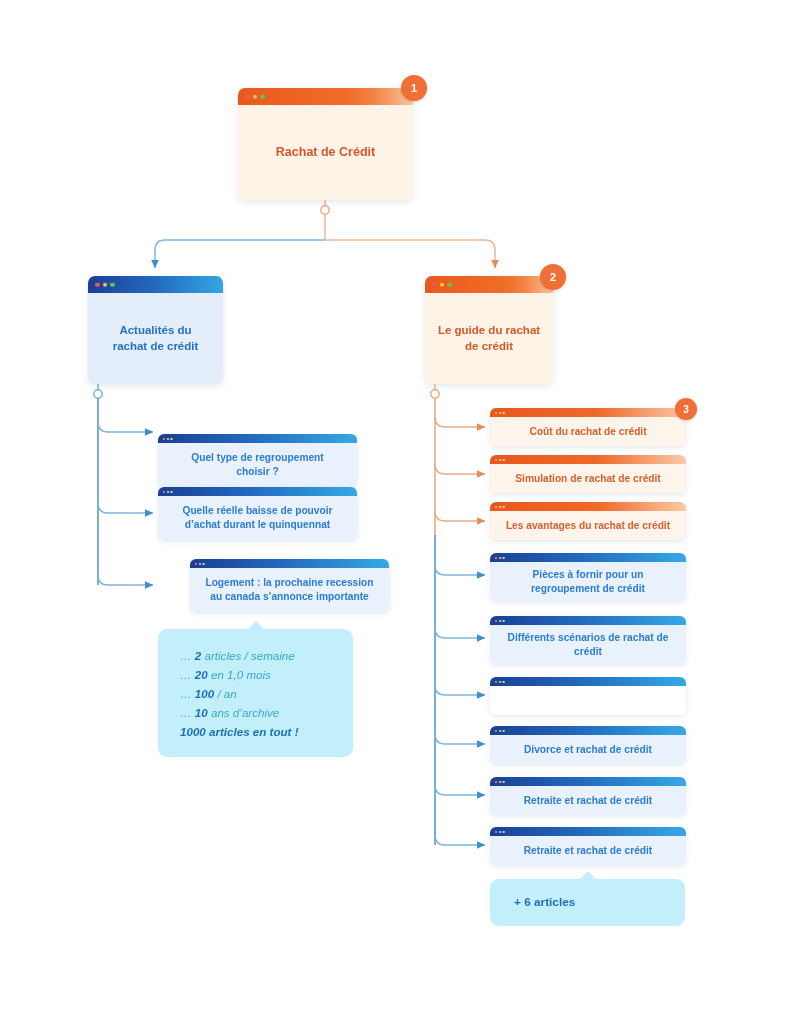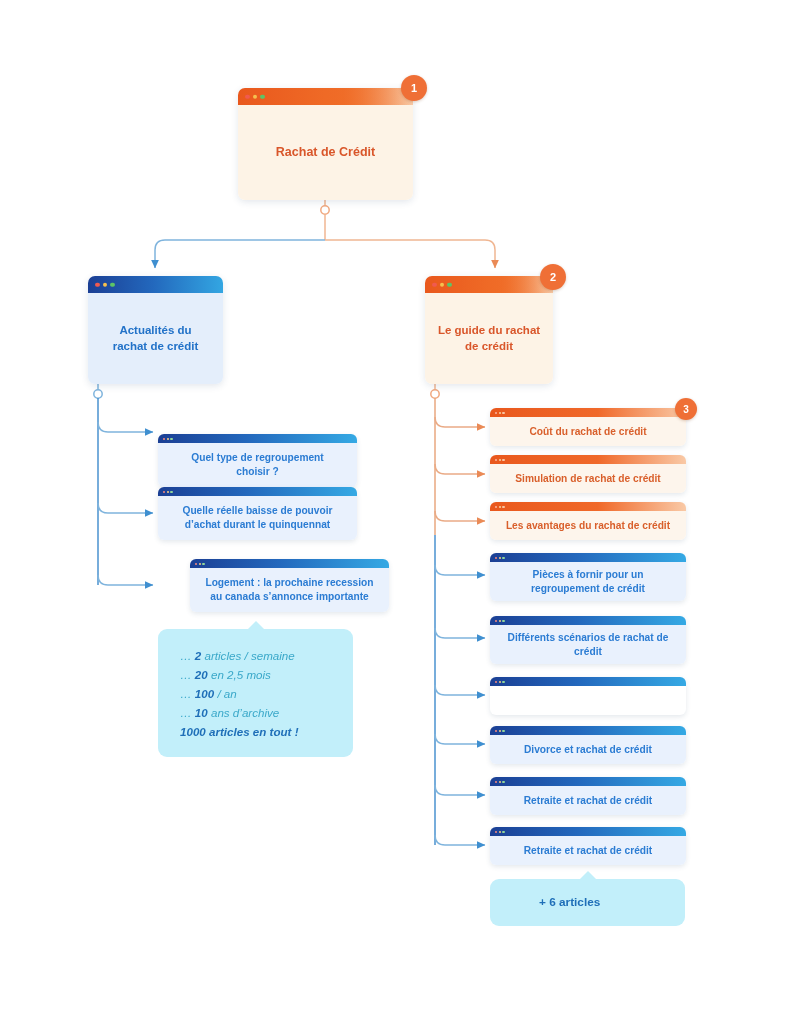--- a/index.html
+++ b/index.html
@@ -88,21 +88,21 @@
     border-right: 9px solid transparent;
     border-bottom: 9px solid #c2effa;
   }
   .callout .lines {
     padding: 18px 0 0 22px;
     font-size: 11.6px; color: #3aa8c9; line-height: 1.63;
   }
   .callout .lines b { color: #1f6fb8; }
   .callout .lines .tot { color: #1f6fb8; font-weight: bold; }
   .callout.single .lines { padding: 0; display: flex; align-items: center; height: 100%; padding-left: 24px;
-    font-size: 11.8px; color: #1f6fb8; font-weight: bold; margin-left: 25px; }
+    font-size: 11.8px; color: #1f6fb8; font-weight: bold; }
 </style>
 </head>
 <body>
 
 <div id="stage">
 
   <svg id="wires" viewBox="0 0 800 1024">
     <defs>
       <marker id="arrB" markerWidth="7" markerHeight="7" refX="5.4" refY="3" orient="auto">
         <path d="M0,0.4 L5.6,3 L0,5.6 z" fill="#3f8fd0"></path>
@@ -213,21 +213,21 @@
         </span>
     </div>
     <div class="body" style="height:44px; white-space:pre-line;">Logement : la prochaine recession
 au canada s’annonce importante</div>
   </div>
 
   <div class="callout" style="left:158px; top:629px; width:195px; height:128px;font-style:italic;">
     <div class="tip"></div>
     <div class="lines">
       <div><span>… </span><b>2</b><span> articles / semaine</span></div>
-      <div><span>… </span><b>20</b><span> en 2,5 mois</span></div>
+      <div><span>… </span><b>20</b><span> en 1,0 mois</span></div>
       <div><span>… </span><b>100</b><span> / an</span></div>
       <div><span>… </span><b>10</b><span> ans d’archive</span></div>
       <div class="tot">1000 articles en tout !</div>
     </div>
   </div>
 
   <div class="card orange" style="left:490px; top:408px; width:196px; height:38px;">
     <div class="bar">
       <span class="dots">
           <i style="background:#fbb3a0"></i>

